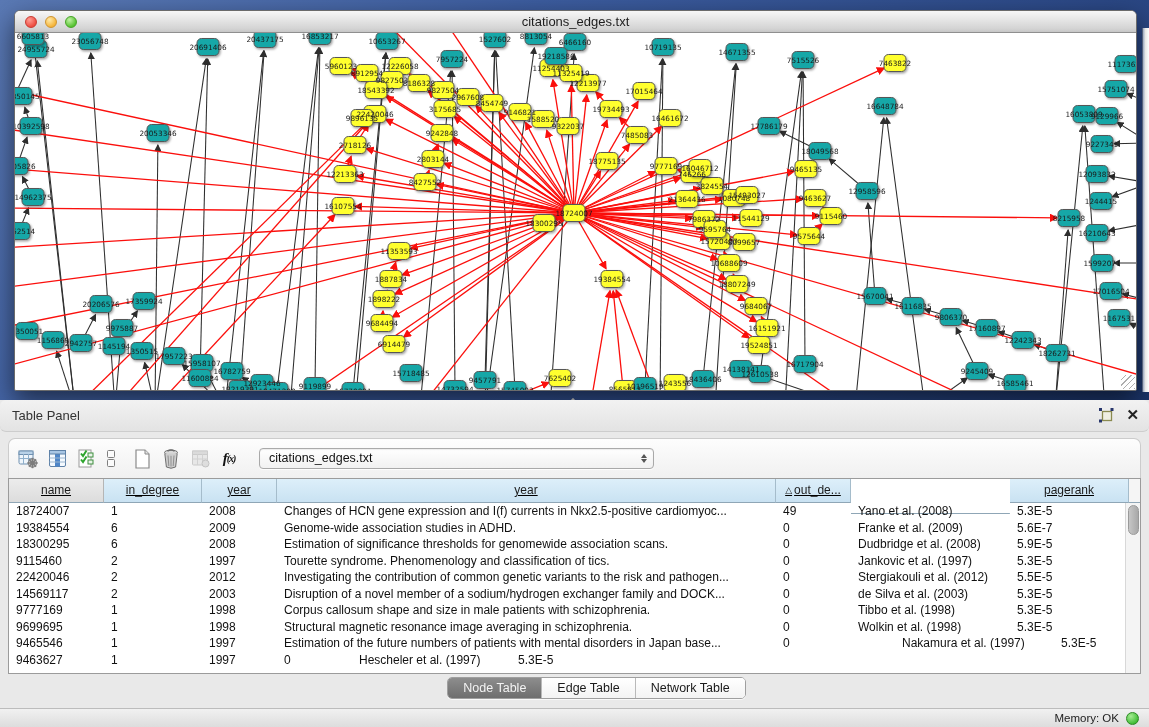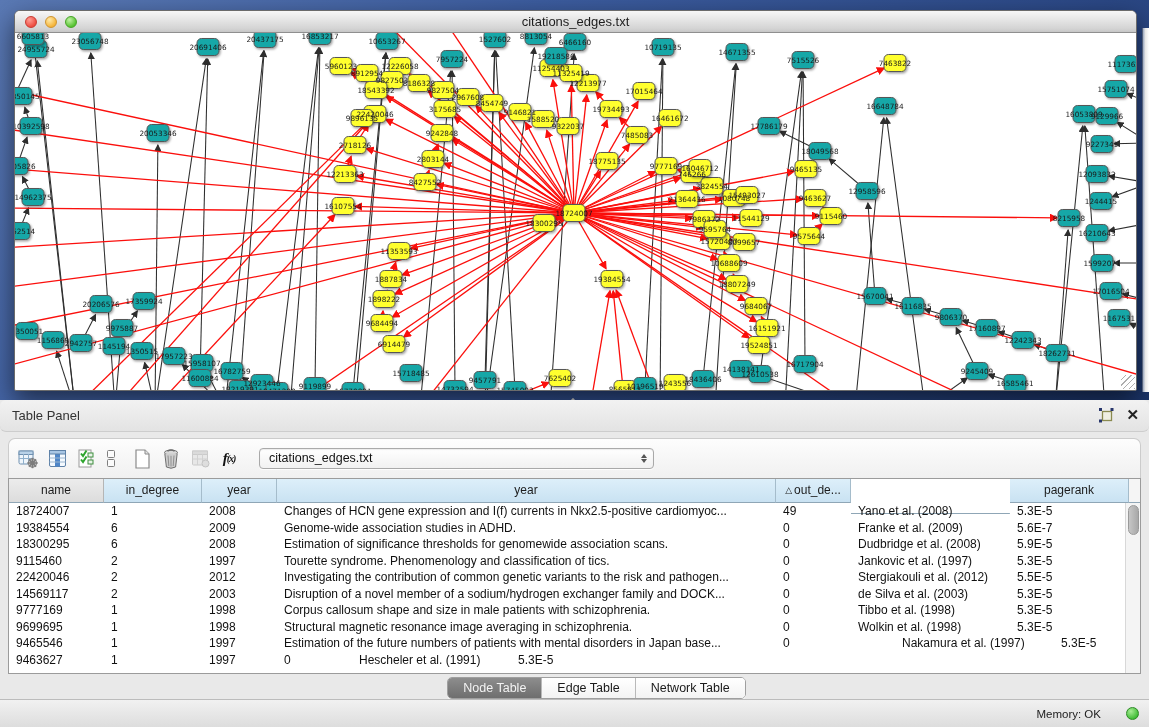--- a/index.html
+++ b/index.html
@@ -52,21 +52,21 @@
     box-shadow:0 1px 0 rgba(255,255,255,.8), inset 0 1px 1px rgba(0,0,0,.08);
     position:relative; font-size:12.5px; color:#111; line-height:19px; padding-left:9px; }
   .stepper { position:absolute; right:4px; top:2px; width:11px; height:15px;
     display:flex; flex-direction:column; align-items:center; justify-content:center; gap:1px; }
   .stepper i { width:0; height:0; border-left:3.5px solid transparent; border-right:3.5px solid transparent; }
   .stepper .up { border-bottom:4px solid #555; }
   .stepper .dn { border-top:4px solid #555; }
 
   .tablebox { position:absolute; left:8px; right:8px; top:78px; height:196px;
     background:#fff; border:1px solid #9b9b9b; overflow:hidden; }
-  .thead { display:flex; height:24px; }
+  .thead { display:flex; height:24px;text-decoration:underline; }
   .th { background:linear-gradient(#ddeffa,#c9e2f2); border-right:1px solid #a5bccb;
     border-bottom:1px solid #8fa6b6; font-size:12px; color:#1c1c1c; text-align:center;
     line-height:23px; overflow:hidden; white-space:nowrap; flex-shrink:0; }
   .th.gray { background:linear-gradient(#ececec,#dcdcdc); border-right:1px solid #b5b5b5; }
   .th .sorttri { font-size:9px; position:relative; top:-1px; margin-right:2px; }
   .corner { flex:1; background:#f5f5f5; border-bottom:1px solid #8fa6b6; }
   .trow { display:flex; height:16.5px; font-size:12px; color:#111; }
   .td { padding-left:7px; white-space:nowrap; overflow:hidden; flex-shrink:0; line-height:16.5px; }
   .vscroll { position:absolute; right:0; top:24px; bottom:0; width:15px;
     background:#f4f4f4; border-left:1px solid #d8d8d8; }
@@ -76,23 +76,23 @@
   .tabsrow { position:absolute; left:0; right:0; top:277px; height:22px;
     display:flex; justify-content:center;padding-left:44px; }
   .seg { display:flex; height:22px; border:1px solid #9f9f9f; border-radius:5px;
     overflow:hidden; background:#fff; box-shadow:0 1px 0 rgba(255,255,255,.7); }
   .seg .tab { font-size:12.5px; color:#1b1b1b; line-height:21px; padding:0 15px;
     border-left:1px solid #b9b9b9; background:linear-gradient(#ffffff,#f3f3f3); }
   .seg .tab:first-child { border-left:none; }
   .seg .tab.sel { background:linear-gradient(#8d8d8d,#6e6e6e); color:#f3f3f3;
     border-left:none; }
 
-  .statusbar { position:absolute; left:0; right:0; bottom:0; height:28px;
+  .statusbar { position:absolute; left:0; right:0; bottom:0; height:19px;
     background:linear-gradient(#f1f1f1,#dddddd); border-top:1px solid #bcbcbc;
-    display:flex; align-items:center; justify-content:flex-end; padding-right:10px; gap:25px; }
+    display:flex; align-items:center; justify-content:flex-end; padding-right:10px; gap:7px; }
   .statusbar .mem { font-size:11.5px; color:#222; }
   .dot { width:13px; height:13px; border-radius:50%;
     background:radial-gradient(circle at 35% 30%,#a6ec93,#3dbb33 75%); border:1px solid #2c8a24; }
 </style>
 </head>
 <body>
 
 <div class="desktop">
   <div class="netwin">
     <div class="titlebar">
@@ -748,21 +748,21 @@
           <div class="td" style="width: 499px;">Estimation of the future numbers of patients with mental disorders in Japan base...</div>
           <div class="td" style="width: 75px;">0</div>
           <div class="td" style="width: 159px; margin-left: 44px;">Nakamura et al. (1997)</div>
           <div class="td" style="width: 119px;">5.3E-5</div>
         </div>
         <div class="trow">
           <div class="td" style="width: 95px;">9463627</div>
           <div class="td" style="width: 98px;">1</div>
           <div class="td" style="width: 75px;">1997</div>
           <div class="td" style="width: 75px;">0</div>
-          <div class="td" style="width: 159px;">Hescheler et al. (1991)</div>
+          <div class="td" style="width: 159px;">Hescheler et al. (1997)</div>
           <div class="td" style="width: 119px;">5.3E-5</div>
         </div>
       </div>
     <div class="vscroll">
       <div class="vthumb"></div>
     </div>
   </div>
 
   <div class="tabsrow" id="tabsrow" style="display:flex; position:absolute; left:0; right:0; top:277px; height:22px; justify-content:center;">
     <div class="seg" id="seg">

